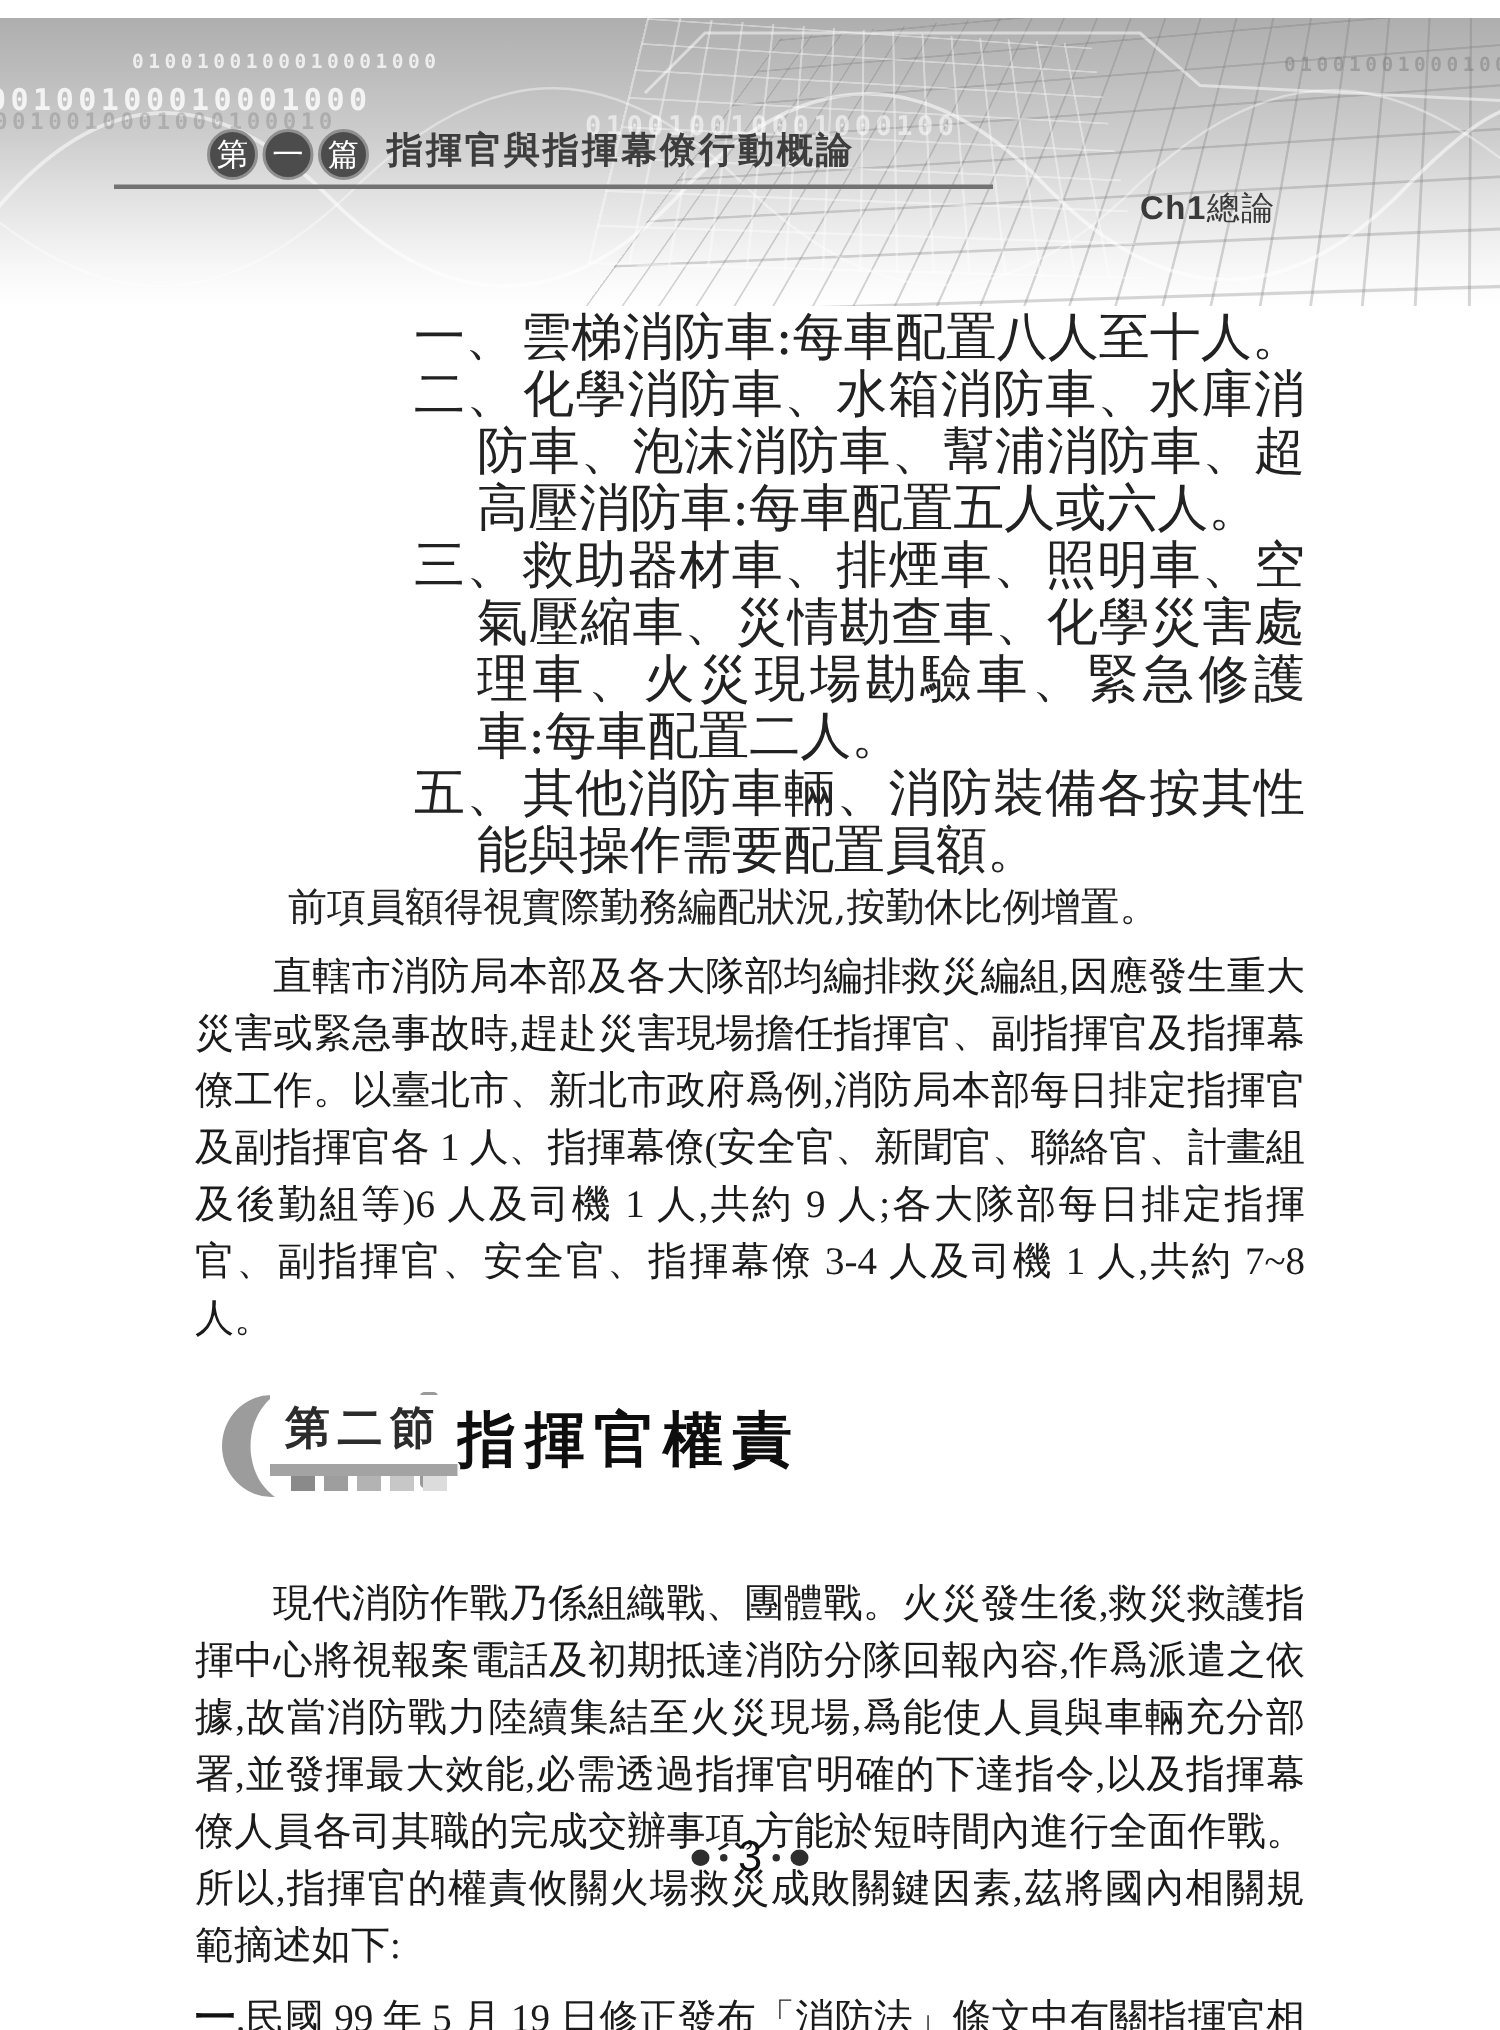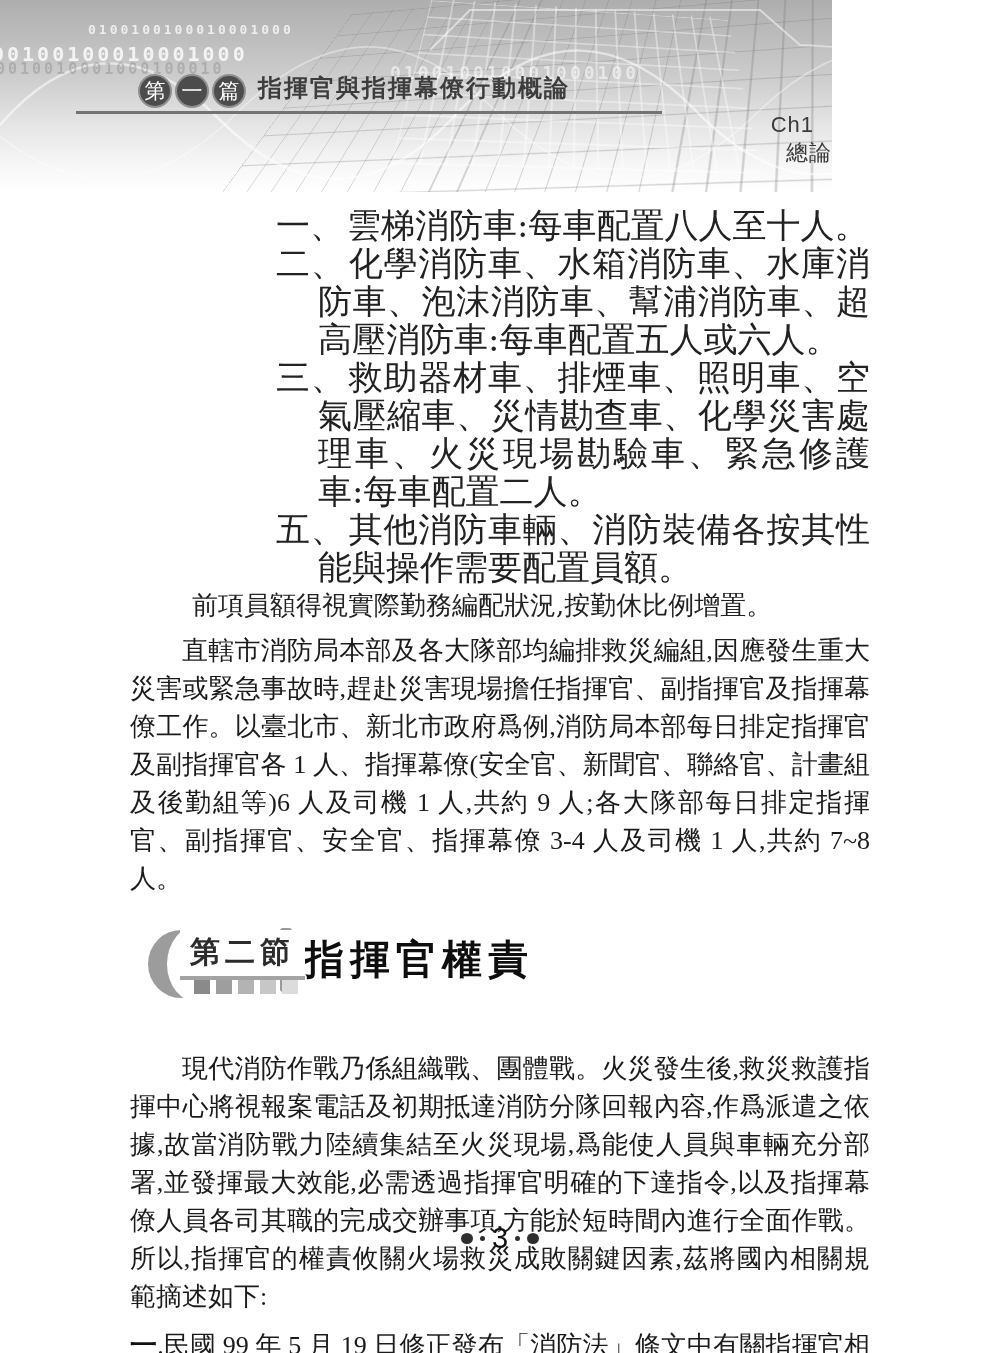--- a/index.html
+++ b/index.html
@@ -7,24 +7,23 @@
     position:relative;
     width:1000px;height:1353px;
     background:#ffffff;
     overflow:hidden;
     font-family:"Liberation Serif", serif;
     color:#1d1d1d;
   }
 
   
   .banner{
-    position:absolute;left:0;top:0;width:832px;height:192px;
+    position:absolute;left:0;top:12px;width:1000px;height:192px;
     background:linear-gradient(180deg,#aeaeae 0%,#bdbdbd 20%,#cecece 42%,#e2e2e2 62%,#f6f6f6 85%,#ffffff 100%);
     overflow:hidden;
-    text-align:right;
   }
   .grid1{
     position:absolute;right:-80px;top:-30px;width:640px;height:300px;
     background-image:
       repeating-linear-gradient(90deg, rgba(120,120,120,.30) 0 1.5px, transparent 1.5px 27px),
       repeating-linear-gradient(0deg, rgba(120,120,120,.30) 0 1.5px, transparent 1.5px 27px);
     transform:perspective(430px) rotateX(36deg) rotateY(-9deg);
     transform-origin:85% 0;
   }
   .grid2{
@@ -58,21 +57,21 @@
     position:absolute;left:258px;top:72px;
     font-family:"Liberation Sans", sans-serif;
     font-size:24px;font-weight:600;color:#3d3d3d;letter-spacing:2px;
   }
   .hrule{position:absolute;left:76px;top:111px;width:586px;height:3px;background:#737373;}
   .chapter{
     position:absolute;left:760px;top:112px;
     font-family:"Liberation Sans", sans-serif;
     font-size:22px;color:#3a3a3a;letter-spacing:1px;
   }
-  .chapter .ch-num{margin-right:18px;}
+  .chapter .ch-num{font-weight:bold;}
 
   
   .content{position:absolute;left:0;top:206px;width:1000px;padding:0 130px;box-sizing:border-box;}
 
   .kai{font-family:"DejaVu Serif", serif;}
   .ming{font-family:"Liberation Serif", serif;}
 
   .vlist{list-style:none;margin:0 0 0 146px;padding:0;font-size:34px;line-height:38px;color:#222;}
   .vlist li{text-indent:-42px;padding-left:42px;text-align:justify;}
   .vlist .num{margin-right:3px;}
@@ -83,21 +82,21 @@
     text-align:justify;text-indent:2em;color:#1b1b1b;
   }
 
   
   .sec-head{position:relative;height:84px;margin-top:30px;}
   .moon{position:absolute;left:18px;top:2px;width:66px;height:68px;border-radius:50%;background:#9c9c9c;}
   .moon::after{content:"";position:absolute;left:19px;top:-5px;width:64px;height:78px;border-radius:50%;background:#ffffff;}
   .sec-label-box{
     position:absolute;left:50px;top:2px;z-index:2;
     background:#ffffff;padding:2px 10px 3px 10px;
-    border-bottom:4px solid #a3a3a3;
+    border-bottom:8px solid #a3a3a3;
     font-family:"Liberation Serif", serif;
     font-size:30px;font-weight:bold;color:#2c2c2c;letter-spacing:5px;
   }
   .sq-row{position:absolute;left:64px;top:50px;display:flex;gap:6px;z-index:1;}
   .sq{width:16px;height:16px;}
   .sq1{background:#8a8a8a}.sq2{background:#9e9e9e}.sq3{background:#b3b3b3}.sq4{background:#c7c7c7}.sq5{background:#dcdcdc}
   .vbar{position:absolute;left:150px;top:0;width:12px;height:64px;background:#9a9a9a;border-radius:3px;}
   .sec-title{
     position:absolute;left:174px;top:4px;
     font-family:"Liberation Serif", serif;

